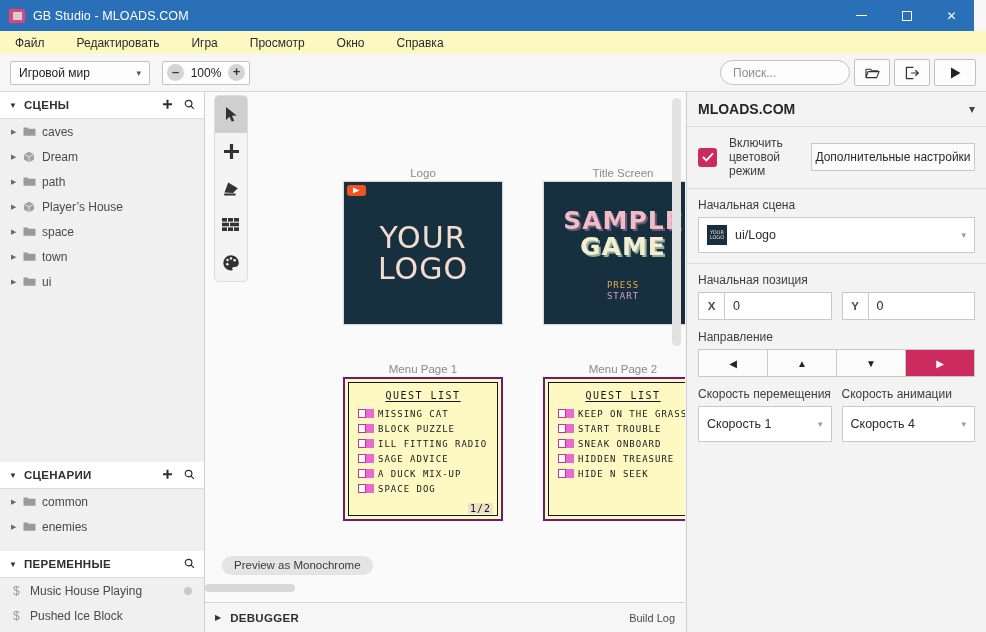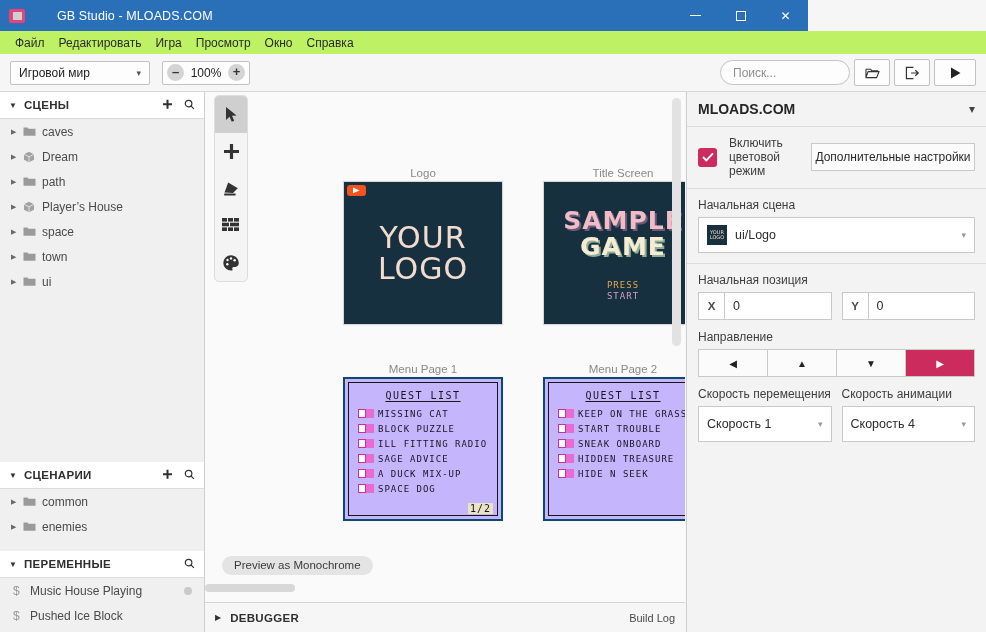--- a/index.html
+++ b/index.html
@@ -5,42 +5,42 @@
   * { box-sizing: border-box; margin: 0; padding: 0; }
   html, body {
     width: 986px; height: 632px;
     font-family: "Liberation Sans", sans-serif;
     background: #f6f6f6; overflow: hidden;
   }
   #app { position: relative; width: 986px; height: 632px; }
 
   
   .titlebar {
-    position: absolute; left: 0; top: 0; width: 808px; height: 31px;
-    background: #2a70b8; display: flex; align-items: center; gap: 24px;
+    position: absolute; left: 0; top: 0; width: 974px; height: 31px;
+    background: #2a70b8; display: flex; align-items: center;
   }
   .tb-icon {
     width: 16px; height: 14px; margin-left: 9px; margin-right: 8px;
     background: #e8427c; border-radius: 2px;
     display: flex; align-items: center; justify-content: center;
   }
   .tb-icon i { width: 9px; height: 8px; background: #cfcfcf; display: block; }
   .tb-title { color: #ffffff; font-size: 12.5px; letter-spacing: .1px; }
   .tb-controls { margin-left: auto; display: flex; height: 31px; }
   .tb-btn {
     width: 45px; height: 31px; display: flex; align-items: center;
     justify-content: center; color: #ffffff; font-size: 12px;
   }
   .glyph-min { width: 11px; height: 1px; background: #fff; display: block; }
   .glyph-max { width: 10px; height: 10px; border: 1px solid #fff; display: block; }
 
   
   .menubar {
     position: absolute; left: 0; top: 31px; width: 986px; height: 23px;
-    background: #bef264; display: flex; align-items: center; padding-left: 8px;
+    background: #fef9c3; display: flex; align-items: center; padding-left: 8px; gap: 18px;
   }
   .menu-item {
     font-size: 12px; color: #2b2b2b; padding: 3px 7px; cursor: default;
   }
 
   
   .toolbar {
     position: absolute; left: 0; top: 54px; width: 986px; height: 38px;
     background: #f6f6f6; border-bottom: 1px solid #d7d7d7;
     display: flex; align-items: center; padding: 0 10px;
@@ -150,21 +150,21 @@
   .ts-l2 { color: #f6ecd2; text-shadow: 2px 2px 0 #8fae9a; }
   .ts-press {
     position: absolute; left: 0; right: 0; bottom: 22px; text-align: center;
     font-family: "DejaVu Sans Mono", monospace; font-size: 9px; line-height: 11px;
     letter-spacing: 1px;
   }
   .ts-press .l1 { color: #e8a64b; }
   .ts-press .l2 { color: #d49ec4; }
 
   .menuscene {
-    background: #c4b5fd; border: 2px solid #0c4a6e;
+    background: #fef9c3; border: 2px solid #701a75;
     font-family: "DejaVu Sans Mono", monospace;
   }
   .menuscene .inner {
     position: absolute; inset: 3px; border: 1px solid #16161e;
   }
   .quest-hdr {
     text-align: center; margin-top: 7px; font-size: 10px; letter-spacing: 1.5px;
     color: #16161e; text-decoration: underline; text-underline-offset: 2px;
   }
   .qlist { margin-top: 8px; padding-left: 9px; }

